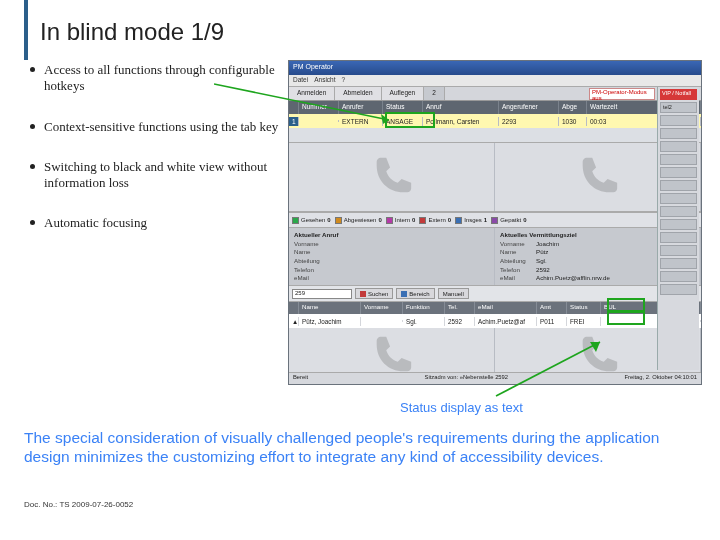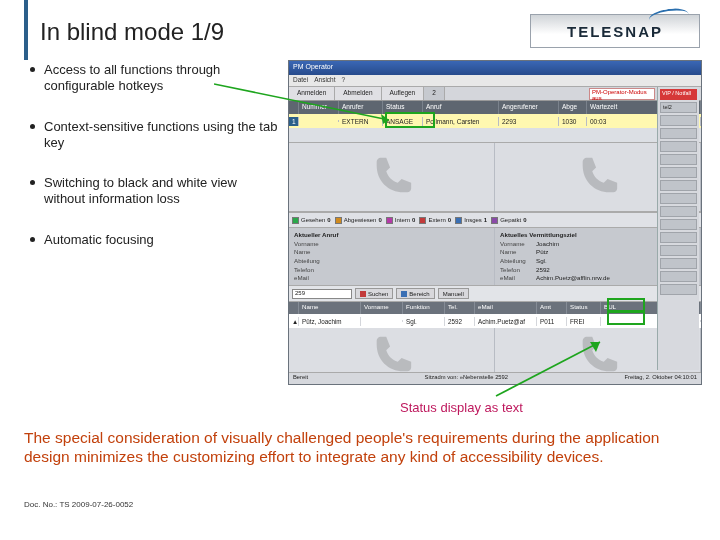--- a/index.html
+++ b/index.html
@@ -3,21 +3,21 @@
 <meta charset="utf-8">
 <style>
   * { margin:0; padding:0; box-sizing:border-box; }
   body { width:720px; height:540px; font-family:Arial,Helvetica,sans-serif; background:#fff; position:relative; overflow:hidden; }
   .slide { width:720px; height:540px; position:relative; }
   .topbar { position:absolute; left:24px; top:0; width:4px; height:60px; background:#2b5f8a; }
   .title { position:absolute; left:40px; top:18px; font-size:24px; color:#222; }
   .logo { position:absolute; right:20px; top:14px; width:170px; height:34px; background:linear-gradient(180deg,#d0d4d8 0%,#fff 60%); border:1px solid #9aa2ac; display:flex; align-items:center; justify-content:center; font-size:15px; letter-spacing:2px; color:#1a2a38; font-weight:600; position:absolute; }
   .logo::after { content:""; position:absolute; right:10px; top:-6px; width:40px; height:14px; border-top:2px solid #2a6fae; border-radius:50% 50% 0 0; transform:rotate(-8deg); }
   .bullets { position:absolute; left:30px; top:62px; width:250px; font-size:13px; color:#222; }
-  .bullets li { list-style:none; position:relative; padding-left:14px; margin-bottom:24px; line-height:1.25; }
+  .bullets li { list-style:none; position:relative; padding-left:14px; margin-bottom:24px; line-height:1.25;font-family:Liberation Serif, serif; }
   .bullets li::before { content:""; position:absolute; left:0; top:5px; width:5px; height:5px; background:#222; border-radius:50%; }
   .screenshot { position:absolute; left:288px; top:60px; width:414px; height:325px; background:#c6c9cf; border:1px solid #6a727c; font-size:7px; color:#222; }
   .ss-titlebar { height:14px; background:linear-gradient(180deg,#3a67b5,#274b8c); color:#fff; padding:2px 4px; font-size:7px; }
   .ss-menu { height:12px; background:#e8e8e8; border-bottom:1px solid #aaa; padding:1px 4px; font-size:6.5px; color:#333; display:flex; gap:6px; }
   .ss-tabs { height:14px; background:#d4d6db; border-bottom:1px solid #999; display:flex; font-size:6.5px; }
   .ss-tab { padding:2px 8px; border-right:1px solid #aaa; background:#e0e0e4; }
   .ss-tab.active { background:#c6c9cf; }
   .ss-head { height:13px; background:#5e6670; color:#fff; display:flex; font-size:6.5px; }
   .ss-head span { border-right:1px solid #7a828c; padding:2px 3px; }
   .ss-row { display:flex; height:14px; align-items:center; }
@@ -38,37 +38,36 @@
   .details .lab { color:#444; display:inline-block; width:36px; }
   .searchbar { height:16px; background:#e2e4e8; display:flex; align-items:center; padding:0 3px; gap:3px; font-size:6px; border-bottom:1px solid #aaa; }
   .searchbar .inp { width:60px; height:10px; background:#fff; border:1px solid #888; }
   .sbtn { background:#d8d8dc; border:1px solid #999; padding:0 4px; height:11px; display:flex; align-items:center; gap:2px; }
   .sbtn .ic { width:6px; height:6px; }
   .listhead { height:12px; background:#6b727c; color:#fff; display:flex; font-size:6.2px; }
   .listhead span { padding:1px 3px; border-right:1px solid #858c96; }
   .listrow { height:14px; display:flex; font-size:6.3px; align-items:center; background:#fff; }
   .listrow span { padding:1px 3px; border-right:1px solid #d4d6db; overflow:hidden; white-space:nowrap; }
   .greenbox { position:absolute; border:2px solid #1ea51e; pointer-events:none; }
-  .caption { position:absolute; left:400px; top:400px; font-size:13px; color:#be185d; }
-  .bottomtext { position:absolute; left:24px; top:428px; width:672px; font-size:15.5px; line-height:1.25; color:#c2410c; }
+  .caption { position:absolute; left:400px; top:400px; font-size:13px; color:#3b82f6; }
+  .bottomtext { position:absolute; left:24px; top:428px; width:672px; font-size:15.5px; line-height:1.25; color:#3b82f6; }
   .docno { position:absolute; left:24px; top:500px; font-size:8px; color:#333; }
   .arrow1 { position:absolute; left:214px; top:76px; width:180px; height:60px; pointer-events:none; }
   .arrow2 { position:absolute; left:488px; top:340px; width:120px; height:60px; pointer-events:none; }
   .phones2 { height:56px; background:#dcdee3; display:flex; }
   .phones2 .phone { flex:1; }
   .ss-status { position:absolute; left:0; right:0; bottom:0; height:12px; background:#d6d8dd; border-top:1px solid #aaa; font-size:5.8px; padding:1px 4px; display:flex; justify-content:space-between; }
   .redtab { position:absolute; right:46px; top:27px; width:66px; height:12px; font-size:6px; color:#c00; border:1px solid #c88; background:#fff; padding:0 2px; }
 </style>
 </head>
 <body>
 
 <div class="slide">
   <div class="topbar"></div>
   <div class="title">In blind mode 1/9</div>
-  <div class="logo">TELESNAP</div>
 
   <ul class="bullets">
     <li>Access to all functions through configurable hotkeys</li>
     <li>Context-sensitive functions using the tab key</li>
     <li>Switching to black and white view without information loss</li>
     <li>Automatic focusing</li>
   </ul>
 
   <div class="screenshot">
     <div class="ss-titlebar">PM Operator</div>

